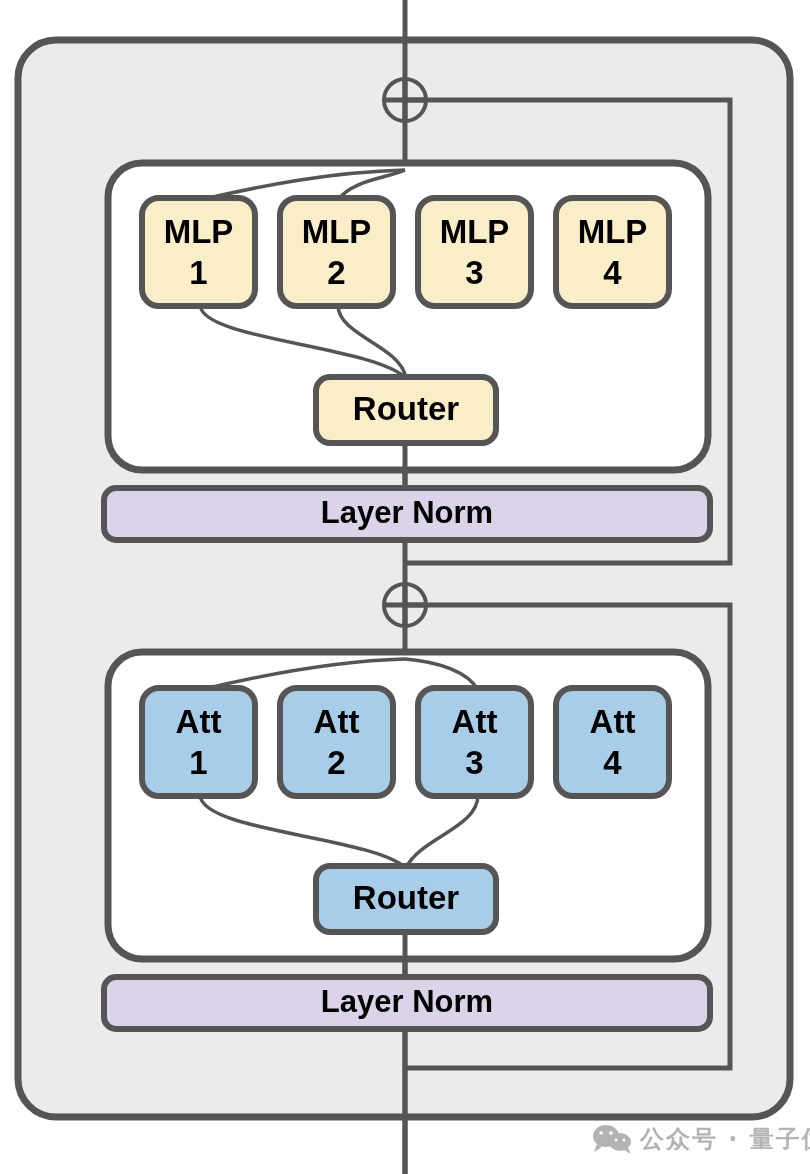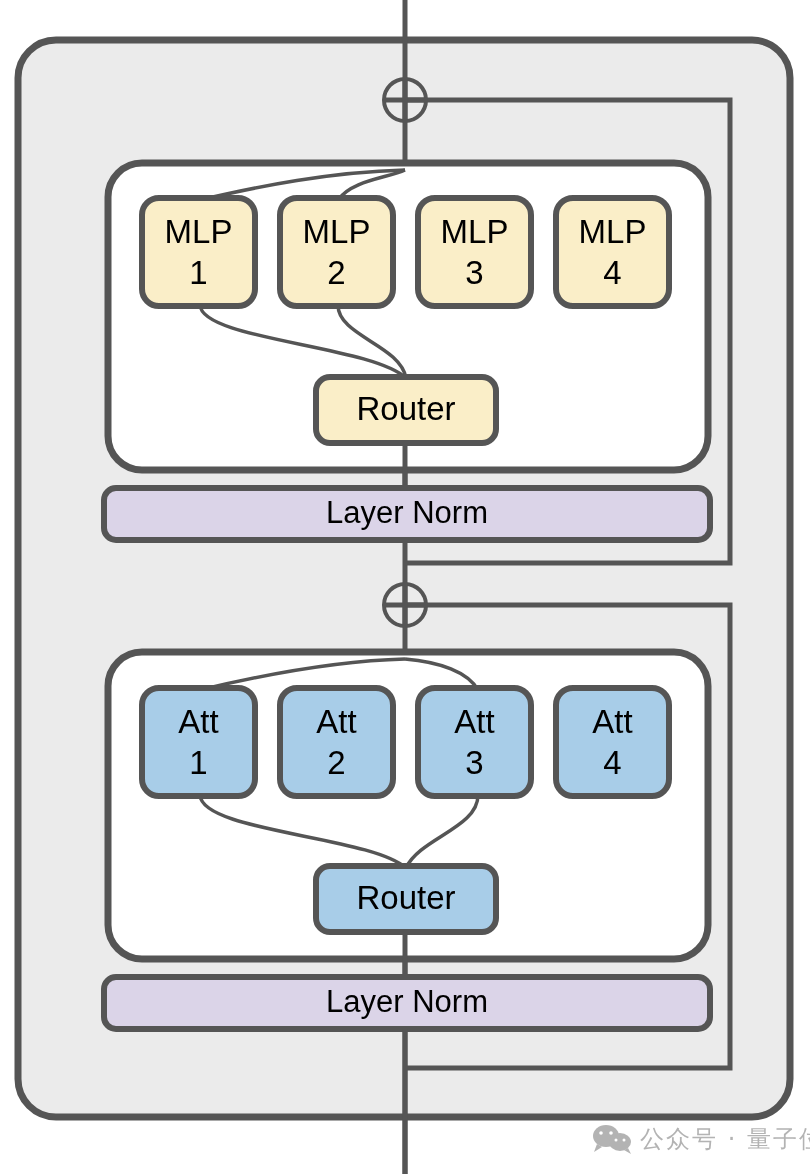--- a/index.html
+++ b/index.html
@@ -1,21 +1,21 @@
 <!DOCTYPE html>
 <html><head>
 <meta charset="utf-8">
 <title>MoE Transformer Block Diagram</title>
 <style>
   html,body{margin:0;padding:0;background:#ffffff;}
   body{
     font-family:"Liberation Sans","DejaVu Sans",sans-serif;
     width:810px;height:1174px;position:relative;overflow:hidden;
   }
-  #stage{position:absolute;left:0;top:0;width:810px;height:1012px;}
+  #stage{position:absolute;left:0;top:0;width:810px;height:1012px;font-weight:bold;}
   svg#diagram{position:absolute;left:0;top:0;width:810px;height:1174px;display:block;}
 
   .node-label{
     font-family:"Liberation Sans","DejaVu Sans",sans-serif;
     fill:#000000;
     text-anchor:middle;
     dominant-baseline:middle;
   }
   .expert-label{font-size:33px;}
   .router-label{font-size:33px;}

